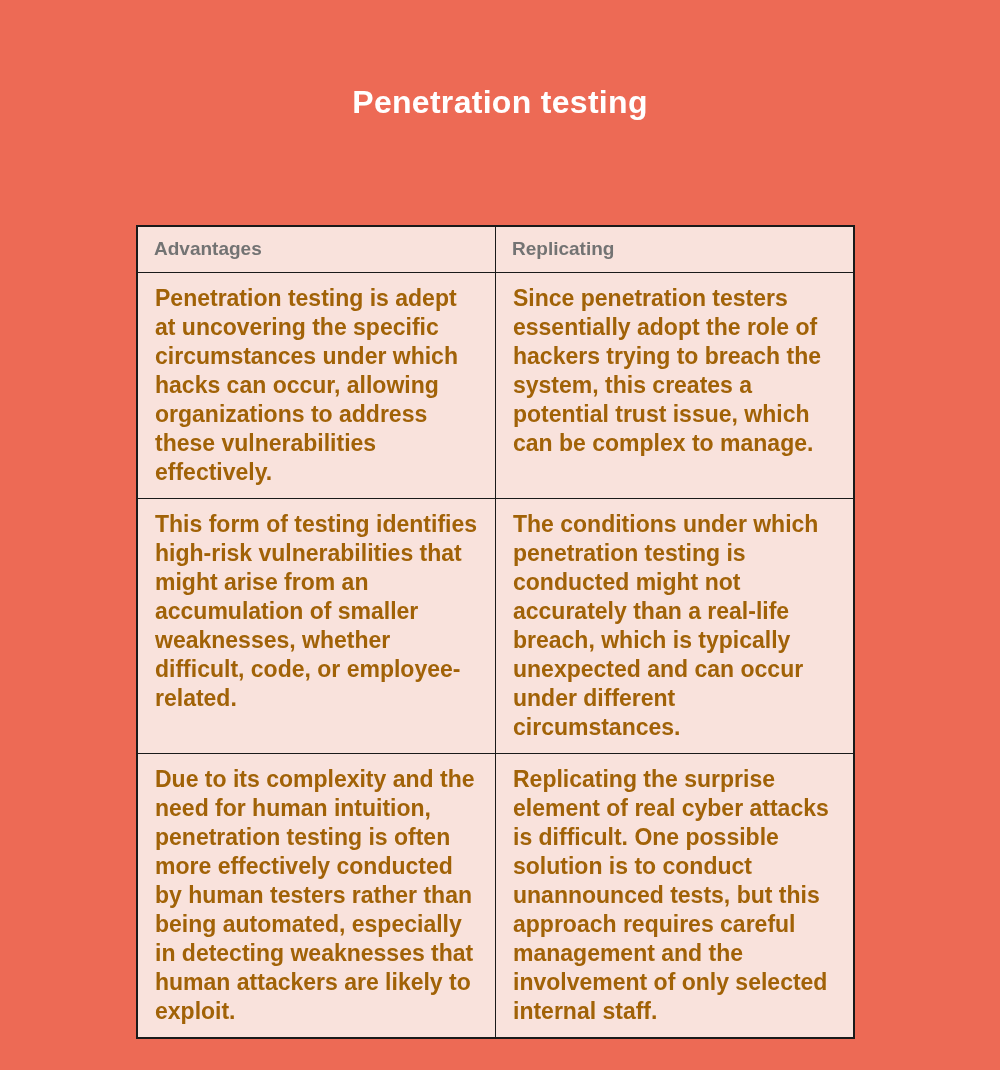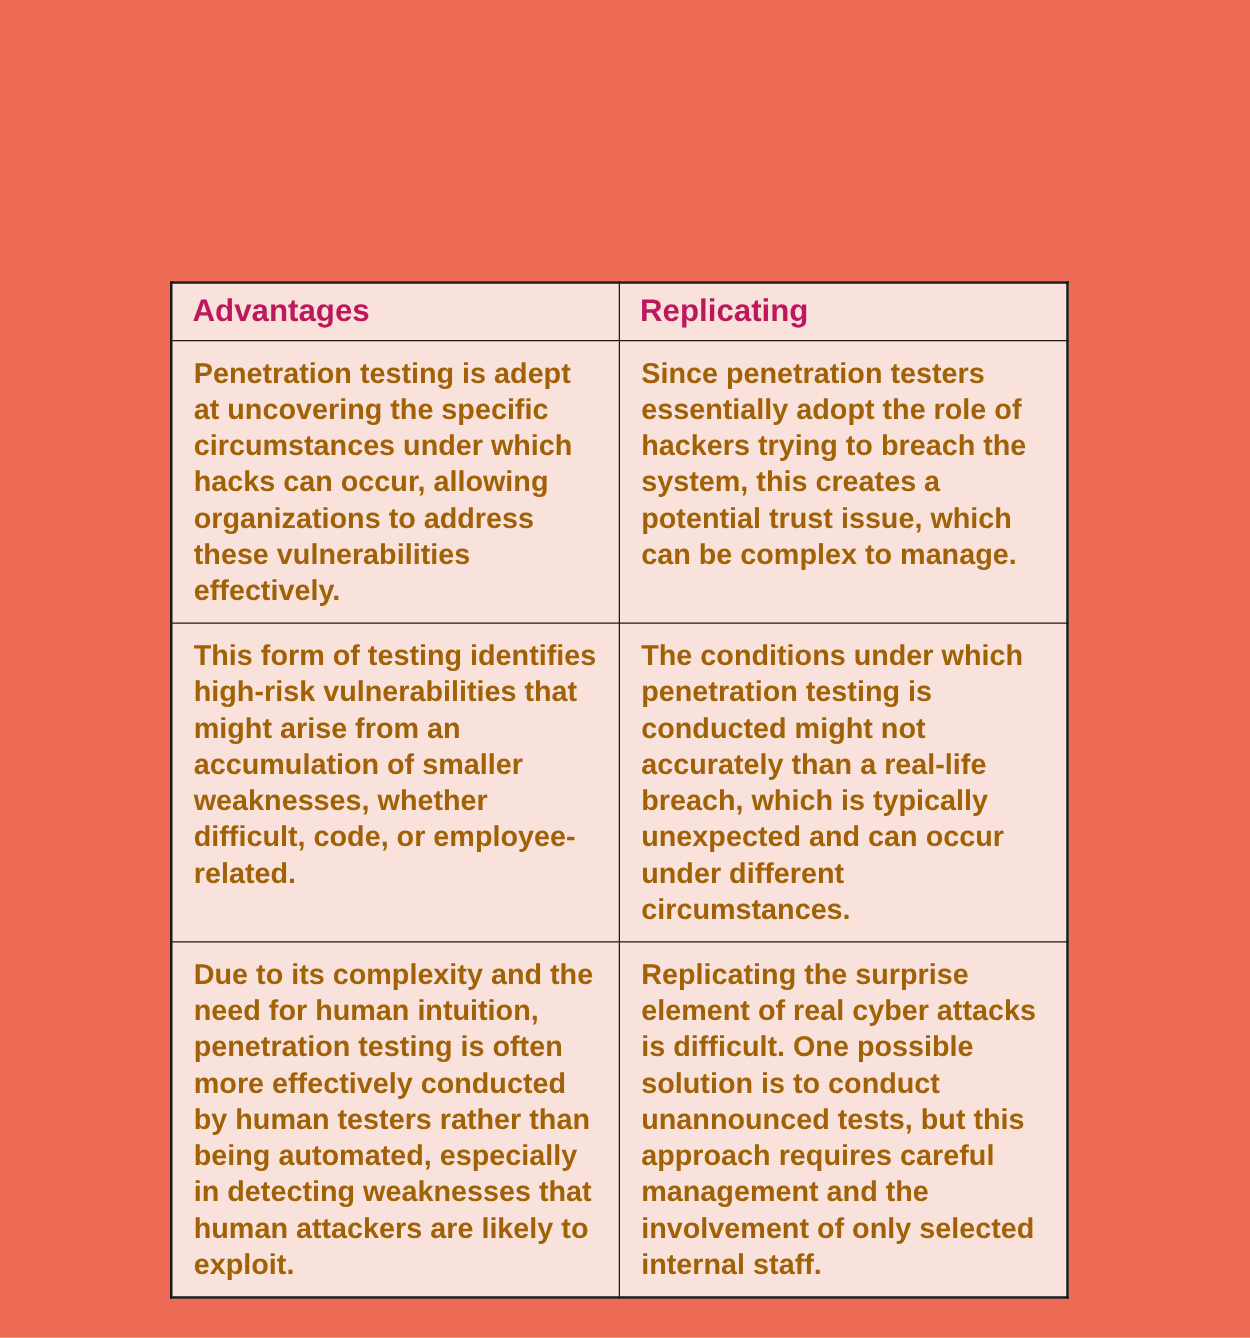--- a/index.html
+++ b/index.html
@@ -43,42 +43,43 @@
   }
   .compare-table th,
   .compare-table td {
     border: 1px solid #1A1A1A;
     width: 50%;
     vertical-align: top;
     text-align: left;
     box-sizing: border-box;
   }
   .compare-table th {
-    font-size: 25px;
+    font-size: 19px;
     font-weight: 700;
-    color: #be185d;
+    color: #737373;
     padding: 0 16px;
     vertical-align: middle;
   }
   .compare-table td {
     font-size: 23px;
     line-height: 29px;
     color: #a16207;
     font-weight: 700;
     padding: 11px 16px 11px 17px;
   }
   tr.header-row { height: 46px; }
   tr.row-1 { height: 200px; }
   tr.row-2 { height: 231px; }
   tr.row-3 { height: 226px; }
 </style>
 </head>
 <body>
 
 <div class="canvas">
+  <h1 class="title">Penetration testing</h1>
 
   <table class="compare-table">
     <thead>
       <tr class="header-row">
         <th>Advantages</th>
         <th>Replicating</th>
       </tr>
     </thead>
     <tbody>
       <tr class="row-1">

